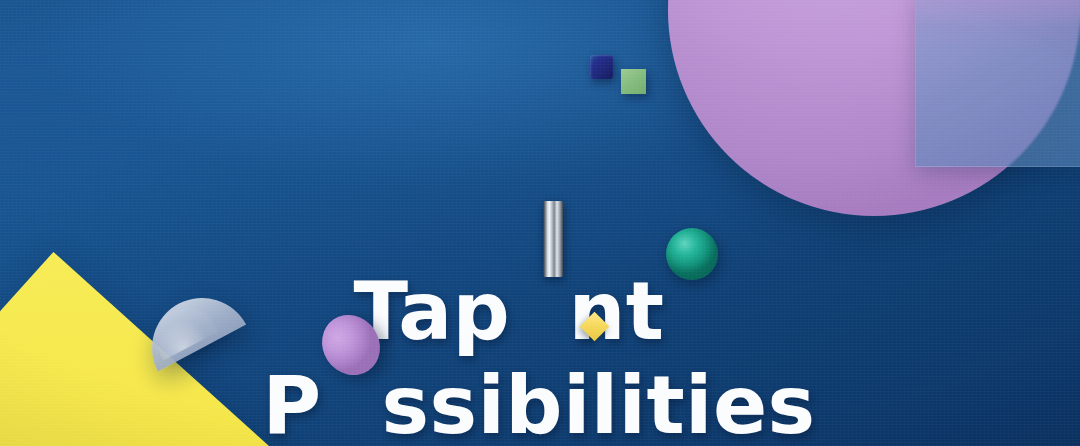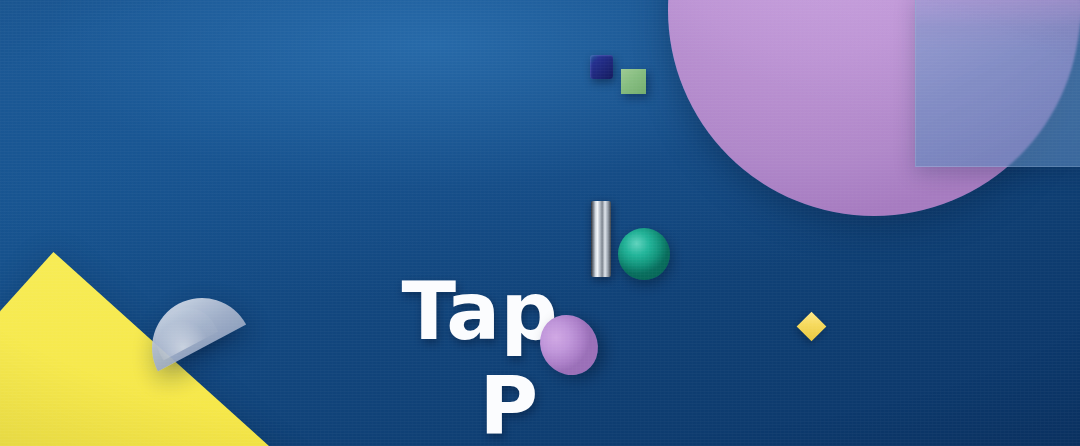--- a/index.html
+++ b/index.html
@@ -225,29 +225,31 @@
 
   <div class="bg-vignette"></div>
 
   <div class="headline">
 
     <div class="line line-1">
       <span>Tap </span>
       <span class="slot slot-cyl">
         <span class="cylinder"></span>
       </span>
+      <span>nt</span>
       <span class="slot slot-sphere">
         <span class="sphere"></span>
       </span>
     </div>
 
     <div class="line line-2">
       <span>P</span>
       <span class="slot slot-ellipse">
         <span class="ellipse"></span>
       </span>
+      <span>ssibilities</span>
       <span class="diamond dot-diamond"></span>
     </div>
 
   </div>
 
   <div class="grain"></div>
 </div>
 
 </body></html>

